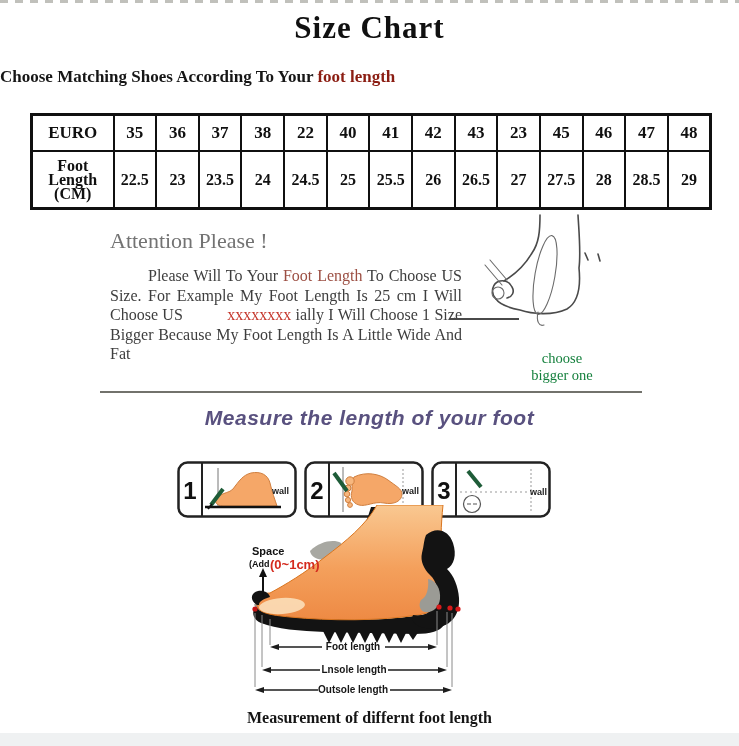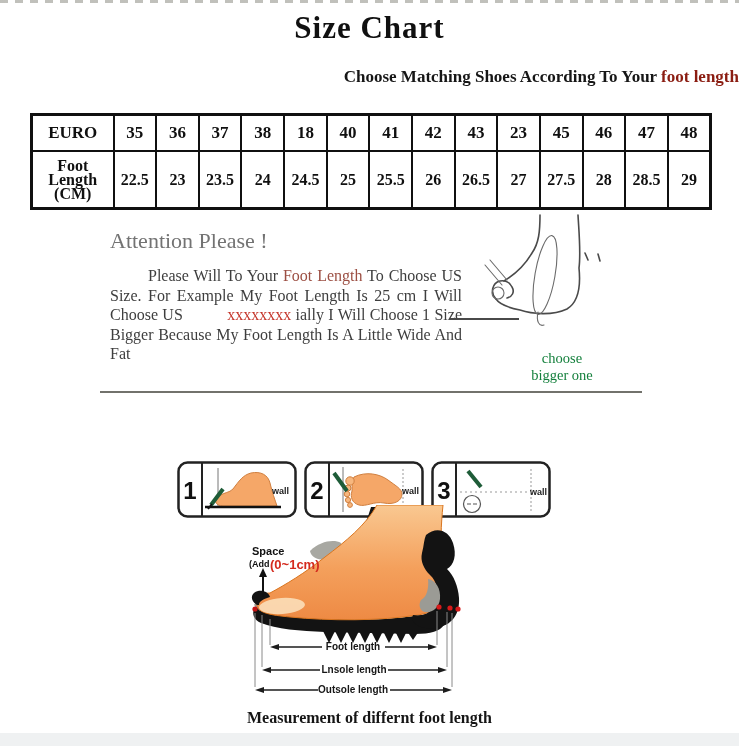--- a/index.html
+++ b/index.html
@@ -6,21 +6,21 @@
   .page { position:relative; width:739px; height:746px; background:#fff; overflow:hidden;
           font-family:"Liberation Serif", serif; }
 
   .top-dashes { position:absolute; top:0; left:0; width:100%; height:3px;
                 background:repeating-linear-gradient(90deg,#8d8d84 0 8px, transparent 8px 15px);
                 opacity:.55; }
 
   .title { position:absolute; top:10px; left:0; width:100%; margin:0; text-align:center;
            font-size:31px; font-weight:bold; color:#101010; letter-spacing:1px; }
 
-  .subtitle { position:absolute; top:67px; left:0; width:100%; text-align:right;
+  .subtitle { position:absolute; top:67px; left:0; width:100%; text-align:left;
               font-size:17px; font-weight:bold; color:#161616; }
   .subtitle .hl { color:#8B1D12; }
 
   .size-table { position:absolute; top:113px; left:30px; width:682px;
                 border-collapse:collapse; table-layout:fixed; border:3px solid #101010; }
   .size-table td { border:2px solid #101010; text-align:center; vertical-align:middle;
                    font-weight:bold; color:#101010; padding:0; background:#fff;margin-top:36px; }
   .size-table tr.r1 td { height:34px; font-size:17px; }
   .size-table tr.r2 td { height:55px; font-size:16px; }
   .size-table td.foot-rh { font-size:13px; line-height:14px; padding:0 10px; }
@@ -96,21 +96,21 @@
         <col>
         <col>
     </colgroup>
     <tbody>
         <tr class="r1">
       <td>EURO</td>
       <td>35</td>
       <td>36</td>
       <td>37</td>
       <td>38</td>
-      <td>18</td>
+      <td>22</td>
       <td>40</td>
       <td>41</td>
       <td>42</td>
       <td>43</td>
       <td>23</td>
       <td>45</td>
       <td>46</td>
       <td>47</td>
       <td>48</td>
     </tr>
@@ -152,20 +152,21 @@
 
   <div class="connector"></div>
 
   <div class="choose-bigger">
     <div>choose</div>
     <div>bigger one</div>
   </div>
 
   <div class="divider"></div>
 
+  <div class="measure-heading">Measure the length of your foot</div>
 
   <div class="steps">
 
     <svg class="step" viewBox="0 0 120 57">
       <rect x="1.5" y="1.5" width="117" height="54" rx="9" fill="#fff" stroke="#222" stroke-width="2.5"></rect>
       <line x1="25" y1="2" x2="25" y2="55" stroke="#222" stroke-width="2"></line>
       <text class="num" x="13" y="38" text-anchor="middle">1</text>
       <line x1="41" y1="7" x2="41" y2="46" stroke="#777" stroke-width="1"></line>
       <path d="M46,45 C38,45 36,38 42,35 C48,31 52,32 56,28 C62,20 66,14 74,12 C84,10 91,14 93,22 C95,31 98,39 100,45 Z" fill="#F5A768" stroke="#D07F3F" stroke-width="1"></path>
       <line x1="28" y1="46" x2="104" y2="46" stroke="#111" stroke-width="2.5"></line>

